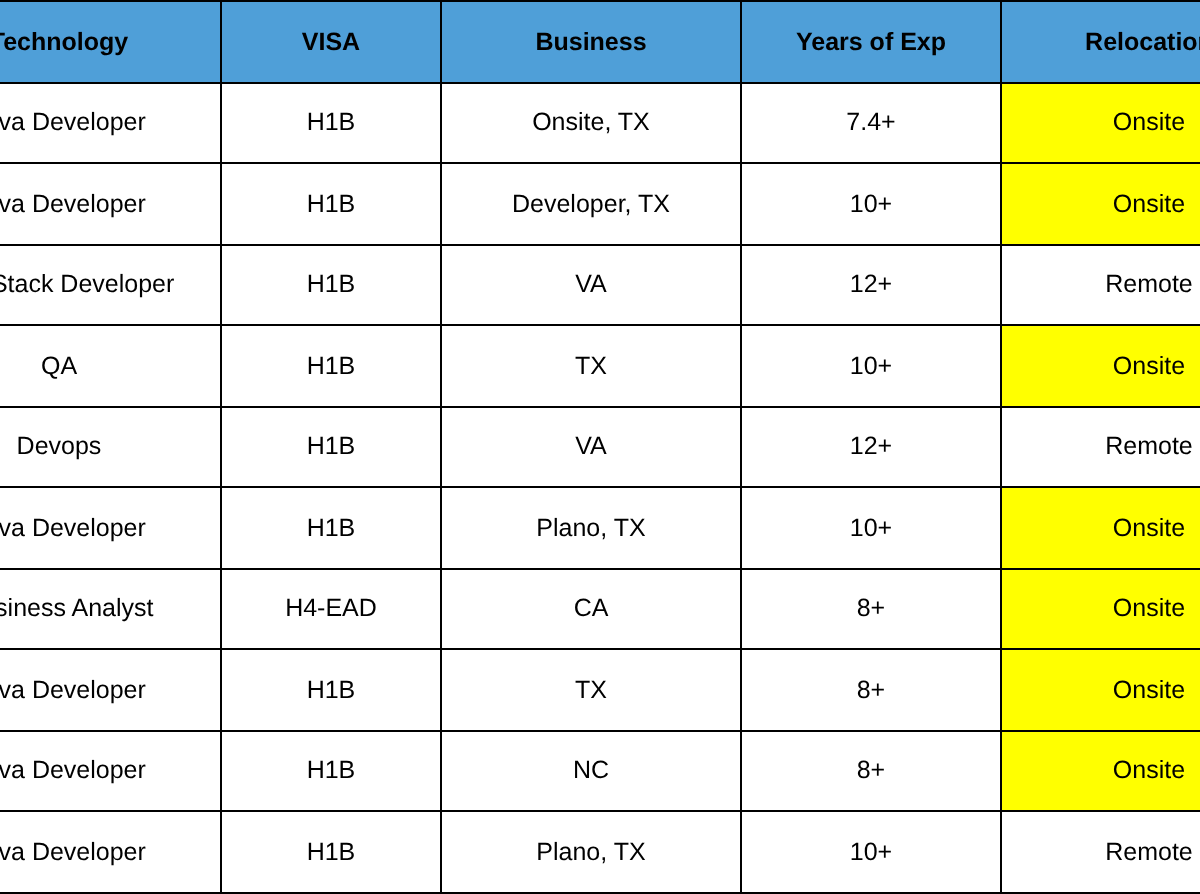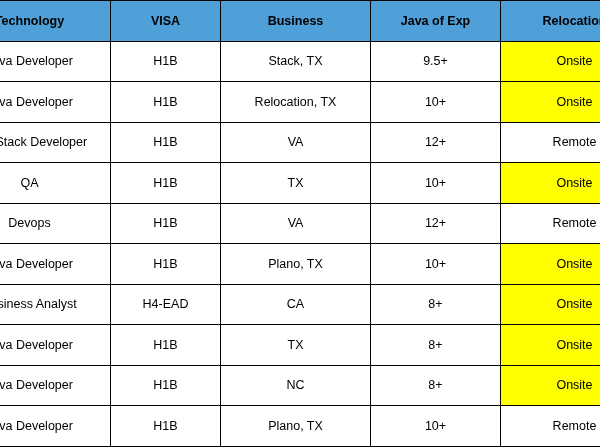--- a/index.html
+++ b/index.html
@@ -66,36 +66,36 @@
         <col class="c-visa">
         <col class="c-loc">
         <col class="c-exp">
         <col class="c-rel">
     </colgroup>
     <thead>
       <tr>
         <th>Technology</th>
         <th>VISA</th>
         <th>Business</th>
-        <th>Java of Exp</th>
+        <th>Years of Exp</th>
         <th>Relocation</th>
       </tr>
     </thead>
     <tbody id="tbody">
         <tr>
           <td class="tech">Java Developer</td>
           <td class="">H1B</td>
-          <td class="">Stack, TX</td>
-          <td class="">9.5+</td>
+          <td class="">Onsite, TX</td>
+          <td class="">7.4+</td>
           <td class="relocation hl">Onsite</td>
         </tr>
         <tr>
           <td class="tech">Java Developer</td>
           <td class="">H1B</td>
-          <td class="">Relocation, TX</td>
+          <td class="">Developer, TX</td>
           <td class="">10+</td>
           <td class="relocation hl">Onsite</td>
         </tr>
         <tr>
           <td class="tech">Full Stack Developer</td>
           <td class="">H1B</td>
           <td class="">VA</td>
           <td class="">12+</td>
           <td class="relocation">Remote</td>
         </tr>

